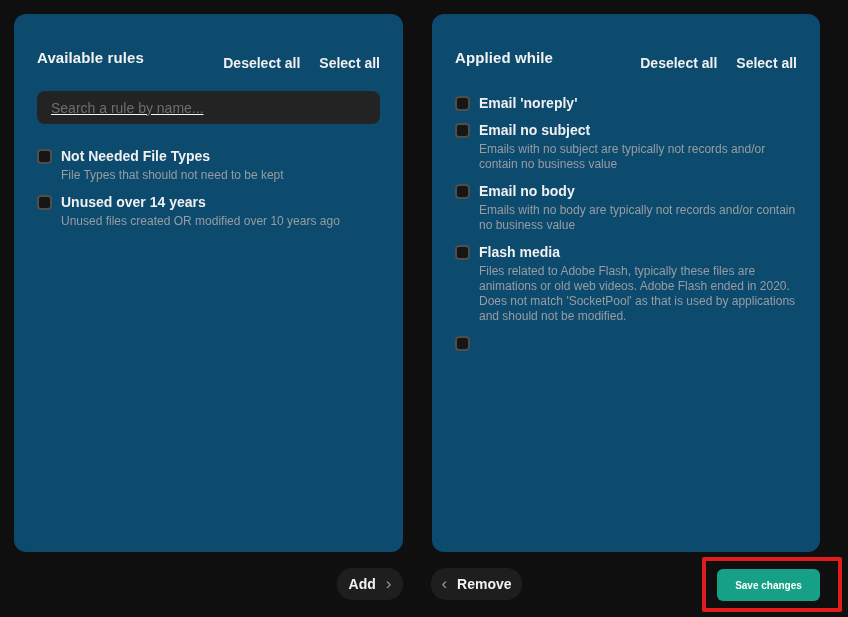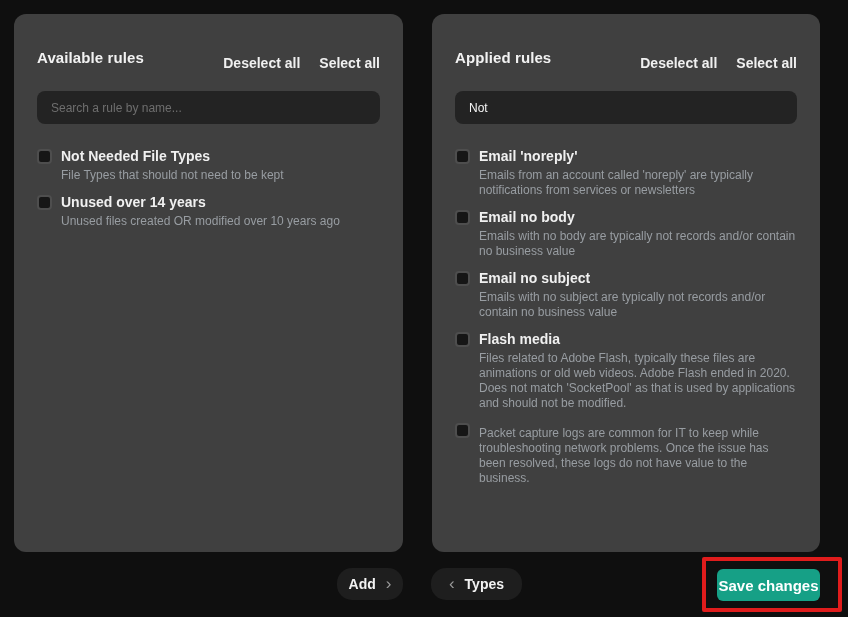--- a/index.html
+++ b/index.html
@@ -7,21 +7,21 @@
     width: 848px; height: 617px;
     background: #0f0f0f;
     font-family: "Liberation Sans", sans-serif;
     overflow: hidden;
     position: relative;
   }
   .panel {
     position: absolute;
     top: 14px;
     height: 538px;
-    background: #404040;
+    background: #0c4a6e;
     border-radius: 12px;
     padding: 30px 23px 0 23px;
   }
   .panel-left  { left: 14px;  width: 389px; }
   .panel-right { left: 432px; width: 388px; }
 
   .panel-header {
     display: flex;
     align-items: center;
     justify-content: space-between;
@@ -43,25 +43,26 @@
   }
 
   .rule-input {
     margin-top: 20px;
     width: 100%;
     height: 33px;
     background: #232323;
     border: none;
     border-radius: 8px;
     padding: 0 14px;
-    font-size: 12px;
+    font-size: 14px;
     color: #f5f5f5;
     font-family: "Liberation Sans", sans-serif;
     outline: none;
     display: block;
+    text-decoration: underline;
   }
   .rule-input::placeholder { color: #6e6e6e; }
 
   .rules-list { margin-top: 24px; }
   .rule-item {
     display: flex;
     align-items: flex-start;
     gap: 9px;
     margin-bottom: 11px;
     cursor: default;
@@ -116,21 +117,21 @@
     position: relative;
     top: -1px;
   }
   .btn-save {
     position: absolute;
     left: 717px; top: 569px;
     width: 103px; height: 32px;
     border: none;
     border-radius: 6px;
     color: #ffffff;
-    font-size: 15px;
+    font-size: 10px;
     font-weight: 700;
     font-family: "Liberation Sans", sans-serif;
     cursor: pointer;
   }
   .annotation-box {
     position: absolute;
     left: 702px; top: 557px;
     width: 140px; height: 55px;
     border-style: solid;
     border-width: 4px;
@@ -164,74 +165,71 @@
     <div class="rule-text">
       <div class="rule-name">Unused over 14 years</div>
       <div class="rule-description">Unused files created OR modified over 10 years ago</div>
     </div>
   </div>
 </div>
 </div>
 
 <div class="panel panel-right">
   <div class="panel-header">
-    <div class="panel-title">Applied rules</div>
+    <div class="panel-title">Applied while</div>
     <div class="header-links">
       <button class="header-link">Deselect all</button>
       <button class="header-link">Select all</button>
     </div>
   </div>
-  <input class="rule-input" type="text" value="Not" style="">
   <div class="rules-list" id="applied-rules-list">
   <div class="rule-item">
     <span class="checkbox"></span>
     <div class="rule-text">
       <div class="rule-name">Email 'noreply'</div>
-      <div class="rule-description">Emails from an account called 'noreply' are typically notifications from services or newsletters</div>
+    </div>
+  </div>
+
+  <div class="rule-item">
+    <span class="checkbox"></span>
+    <div class="rule-text">
+      <div class="rule-name">Email no subject</div>
+      <div class="rule-description">Emails with no subject are typically not records and/or contain no business value</div>
     </div>
   </div>
 
   <div class="rule-item">
     <span class="checkbox"></span>
     <div class="rule-text">
       <div class="rule-name">Email no body</div>
       <div class="rule-description">Emails with no body are typically not records and/or contain no business value</div>
     </div>
   </div>
 
   <div class="rule-item">
     <span class="checkbox"></span>
     <div class="rule-text">
-      <div class="rule-name">Email no subject</div>
-      <div class="rule-description">Emails with no subject are typically not records and/or contain no business value</div>
-    </div>
-  </div>
-
-  <div class="rule-item">
-    <span class="checkbox"></span>
-    <div class="rule-text">
       <div class="rule-name">Flash media</div>
       <div class="rule-description">Files related to Adobe Flash, typically these files are animations or old web videos. Adobe Flash ended in 2020. Does not match 'SocketPool' as that is used by applications and should not be modified.</div>
     </div>
   </div>
 
   <div class="rule-item">
     <span class="checkbox"></span>
     <div class="rule-text">
-      <div class="rule-description">Packet capture logs are common for IT to keep while troubleshooting network problems. Once the issue has been resolved, these logs do not have value to the business.</div>
     </div>
   </div>
 </div>
 </div>
 
 <button class="footer-button btn-add">
   <span>Add</span>
   <span class="chevron">›</span>
 </button>
 
 <button class="footer-button btn-remove">
   <span class="chevron">‹</span>
-  <span>Types</span>
+  <span>Remove</span>
 </button>
 
 <button class="btn-save" id="save-button" style="background: rgb(22, 160, 134);">Save changes</button>
 
 <div class="annotation-box" id="annotation-box" style="border-color: rgb(224, 28, 28);"></div>
 
 </body></html>

